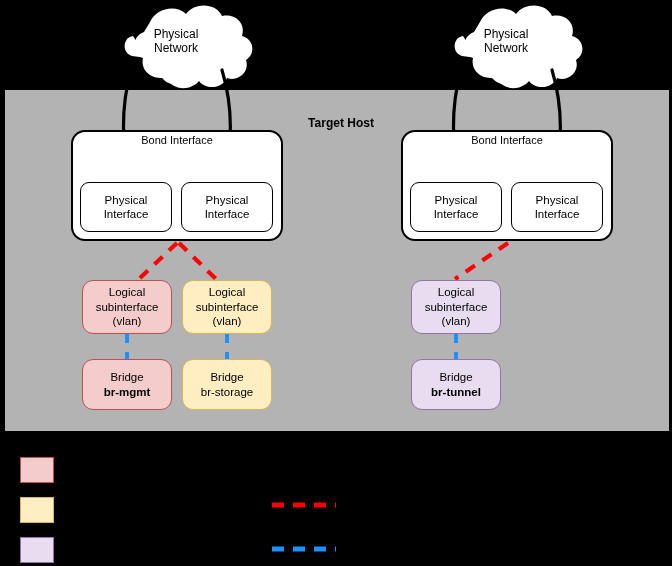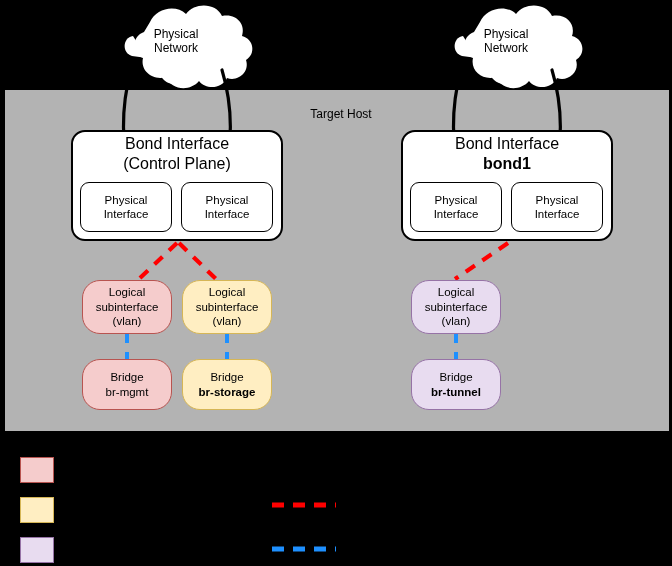--- a/index.html
+++ b/index.html
@@ -2,39 +2,39 @@
 <html><head>
 <meta charset="utf-8">
 <style>
   html,body{margin:0;padding:0;background:#000;}
   body{width:672px;height:566px;overflow:hidden;
        font-family:"Liberation Sans","DejaVu Sans",sans-serif;}
   #stage{position:relative;width:672px;height:566px;background:#000;}
   #svgroot{position:absolute;left:0;top:0;width:672px;height:566px;}
 
   .hostpanel{position:absolute;background:#b3b3b3;border:1px solid #000;}
-  .hosttitle{position:absolute;font-weight:normal;font-size:12px;color:#000;
-             text-align:center;}
+  .hosttitle{position:absolute;font-weight:bold;font-size:12px;color:#000;
+             text-align:center;margin-top:9px;}
 
   .cloud{position:absolute;color:#000;font-size:12px;display:flex;
          flex-direction:column;align-items:center;justify-content:center;
          text-align:center;line-height:1.2;}
   .cloudtxt{position:relative;z-index:3;}
 
   .bondbox{position:absolute;background:#fff;border:2.5px solid #000;
            border-radius:14px;box-sizing:border-box;}
   .bondlabel{position:absolute;left:0;right:12px;text-align:center;
-             font-size:16px;color:#000;line-height:1.22;z-index:4;}
+             font-size:11px;color:#000;line-height:1.22;z-index:4;}
 
   .phybox{position:absolute;background:#fff;border:1.6px solid #000;
           border-radius:9px;box-sizing:border-box;display:flex;
           flex-direction:column;align-items:center;justify-content:center;
           font-size:11.5px;line-height:1.22;color:#000;z-index:5;}
 
-  .cbox{position:absolute;box-sizing:border-box;border-radius:18px;
+  .cbox{position:absolute;box-sizing:border-box;border-radius:11px;
         display:flex;flex-direction:column;align-items:center;
         justify-content:center;font-size:11.5px;line-height:1.25;color:#000;
         z-index:3;}
 
   .swatch{position:absolute;box-sizing:border-box;border-width:1.4px;
           border-style:solid;}
 </style>
 </head>
 <body>
 
@@ -91,35 +91,33 @@
     <span class="cloudtxt">Network</span>
   </div>
   <div class="cloud" style="left:470px;top:24px;width:72px;height:34px;">
     <span class="cloudtxt">Physical</span>
     <span class="cloudtxt">Network</span>
   </div>
 
   <div class="bondbox" style="left:71px;top:130px;width:212px;height:111px;"></div>
   <div class="bondlabel" style="left:71px;top:134px;width:212px;">
     <div>Bond Interface</div>
-    <div>(Control Plane)</div>
   </div>
   <div class="phybox" style="left:80px;top:182px;width:92px;height:50px;">
     <span>Physical</span>
     <span>Interface</span>
   </div>
   <div class="phybox" style="left:181px;top:182px;width:92px;height:50px;">
     <span>Physical</span>
     <span>Interface</span>
   </div>
 
   <div class="bondbox" style="left:401px;top:130px;width:212px;height:111px;"></div>
   <div class="bondlabel" style="left:401px;top:134px;width:212px;">
     <div>Bond Interface</div>
-    <div style="font-weight:bold;">bond1</div>
   </div>
   <div class="phybox" style="left:410px;top:182px;width:92px;height:50px;">
     <span>Physical</span>
     <span>Interface</span>
   </div>
   <div class="phybox" style="left:511px;top:182px;width:92px;height:50px;">
     <span>Physical</span>
     <span>Interface</span>
   </div>
 
@@ -134,25 +132,25 @@
     <span>(vlan)</span>
   </div>
   <div class="cbox" style="left:411px;top:280px;width:90px;height:54px;background:#e8dcf0;border:1.6px solid #9673a6;">
     <span>Logical</span>
     <span>subinterface</span>
     <span>(vlan)</span>
   </div>
 
   <div class="cbox" style="left:82px;top:359px;width:90px;height:51px;background:#f5cccc;border:1.6px solid #b85450;">
     <span>Bridge</span>
-    <span style="font-weight:normal;">br-mgmt</span>
+    <span style="font-weight:bold;">br-mgmt</span>
   </div>
   <div class="cbox" style="left:182px;top:359px;width:90px;height:51px;background:#ffeec2;border:1.6px solid #d6b656;">
     <span>Bridge</span>
-    <span style="font-weight:bold;text-align:center;">br-storage</span>
+    <span style="font-weight:normal;text-align:center;">br-storage</span>
   </div>
   <div class="cbox" style="left:411px;top:359px;width:90px;height:51px;background:#e8dcf0;border:1.6px solid #9673a6;">
     <span>Bridge</span>
     <span style="font-weight:bold;text-align:right;">br-tunnel</span>
   </div>
 
   <div class="swatch" style="left:20px;top:457px;width:34px;height:26px;background:#f5cccc;border-color:#b85450;"></div>
   <div class="swatch" style="left:20px;top:497px;width:34px;height:26px;background:#ffeec2;border-color:#d6b656;"></div>
   <div class="swatch" style="left:20px;top:537px;width:34px;height:26px;background:#e8dcf0;border-color:#9673a6;"></div>
 

